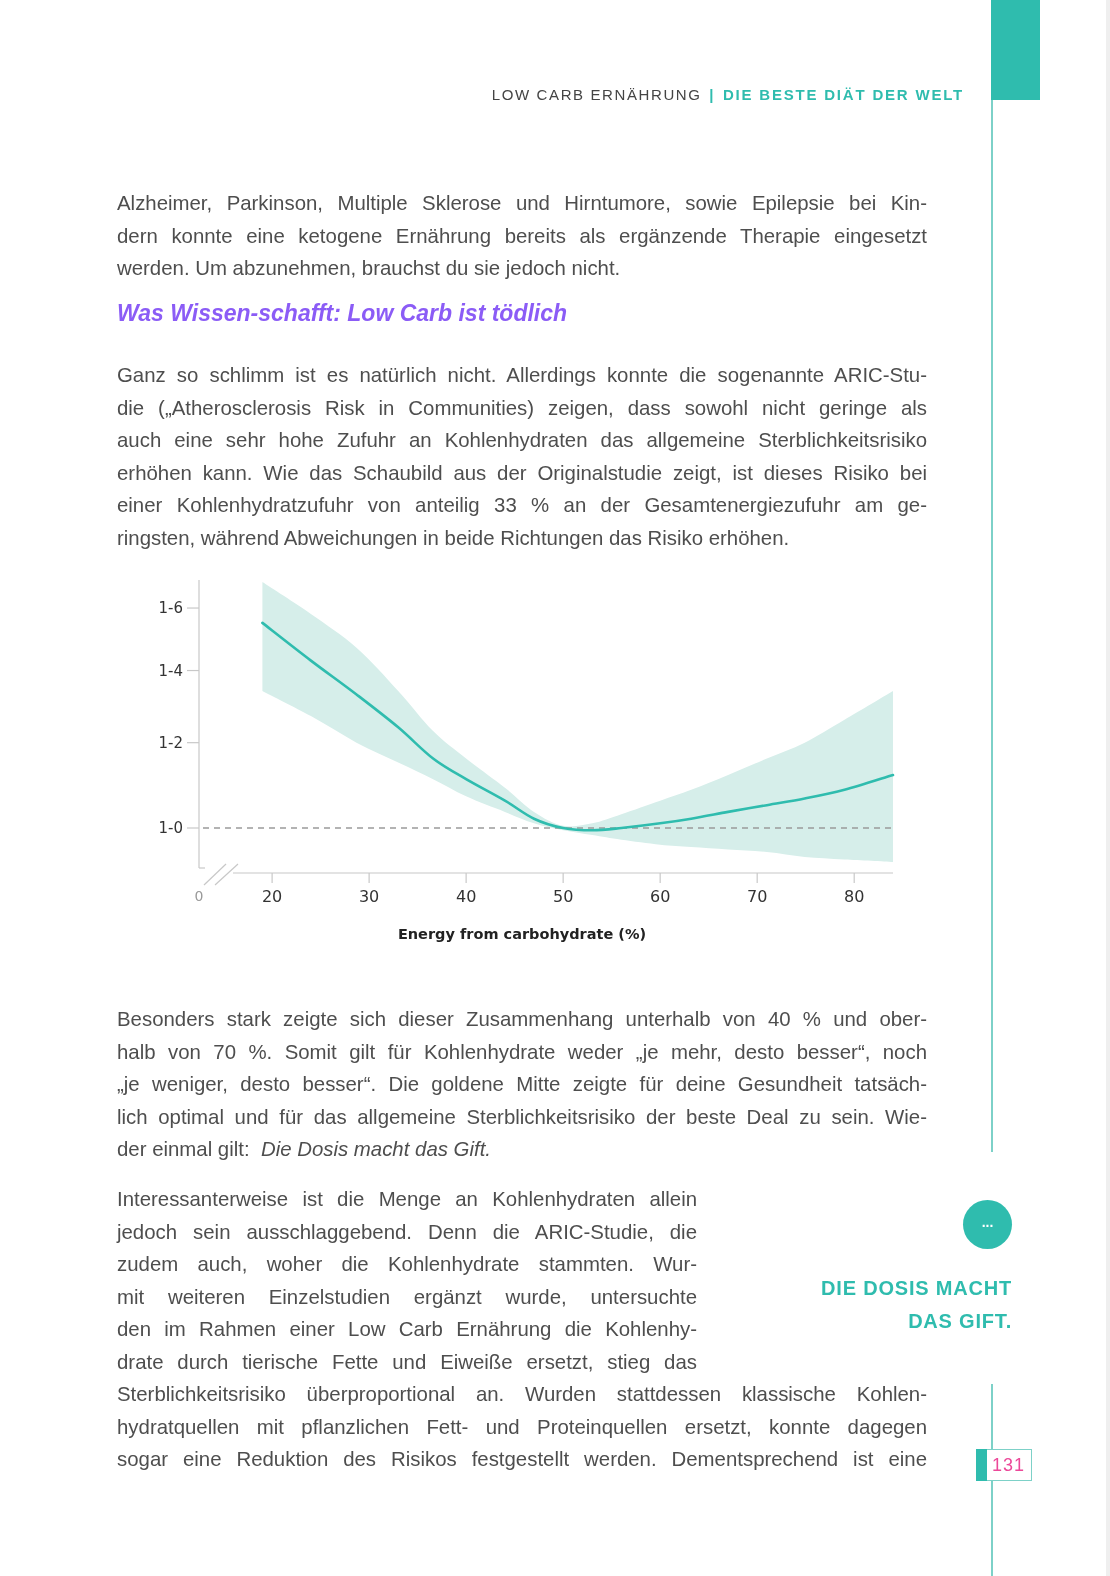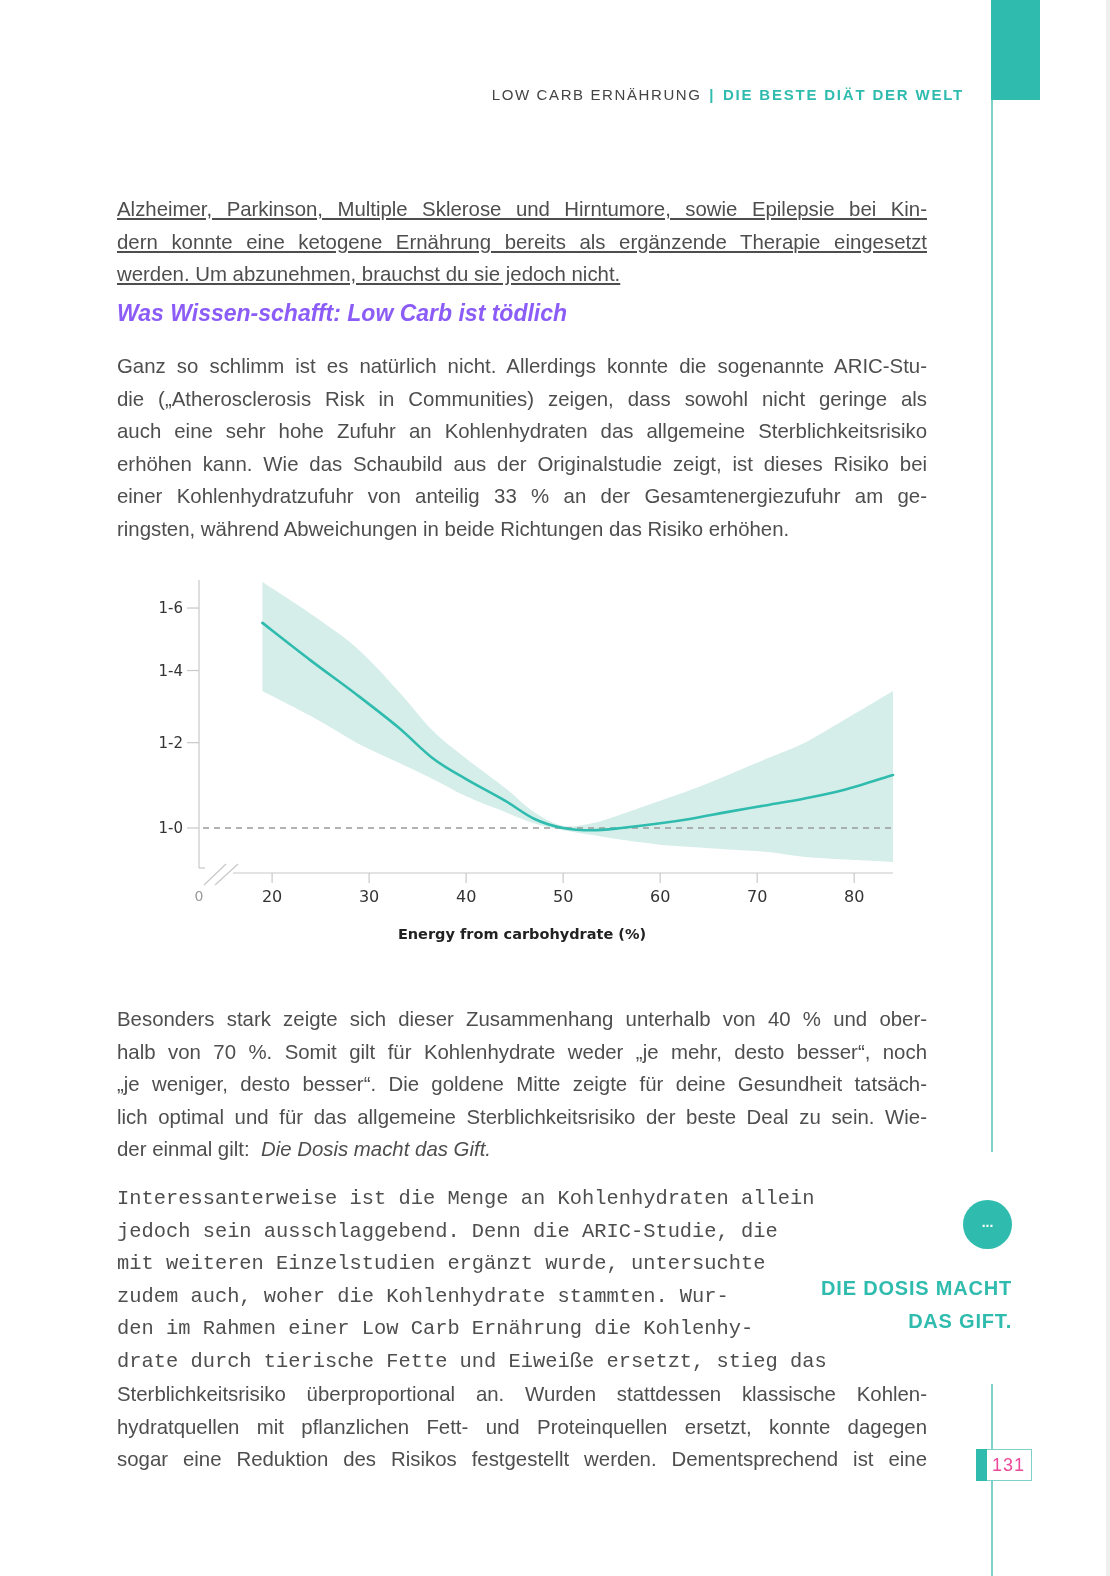--- a/index.html
+++ b/index.html
@@ -14,21 +14,21 @@
   .running-head .sep { color:#2fbcae; font-weight:bold; margin:0 2px; }
   .running-head .accent { color:#2fbcae; font-weight:bold; letter-spacing:1.8px; }
   .para { position:absolute; left:117px; width:810px; font-size:20.4px; line-height:32.5px; color:#4e4e4e;
           text-align:justify; }
   .para .line { display:block; text-align:justify; text-align-last:justify; white-space:nowrap; }
   .para .line.last { text-align-last:left; }
   .heading { position:absolute; left:117px; top:300px; font-size:23px; font-weight:bold; font-style:italic; color:#8b5cf6; }
   .chart { position:absolute; left:140px; top:570px; width:780px; height:390px; }
   .chart svg { width:780px; height:390px; display:block; }
   .chart text { font-family:"DejaVu Sans", sans-serif; }
-  .narrow .line { width:580px;font-family:Liberation Mono, monospace; }
+  .narrow .line { width:580px; }
   .side-dot { position:absolute; left:963px; top:1200px; width:49px; height:49px; border-radius:50%;
               background:#2fbcae; color:#fff; font-size:14px; font-weight:bold; text-align:center; line-height:44px; }
   .side-quote { position:absolute; right:98px; top:1272px; text-align:right; color:#2fbcae; font-weight:bold;
                 font-size:20px; line-height:33px; letter-spacing:0.8px; }
   .page-num { position:absolute; left:976px; top:1449px; height:32px; display:flex; }
   .page-num .tabfill { width:11px; height:32px; background:#2fbcae; }
   .page-num .num { height:30px; border:1px solid #7dd1c8; border-left:none; padding:0 6px 0 5px; font-size:18px;
                    line-height:30px; color:#ec4899; letter-spacing:1px; background:#fff; }
 </style>
 </head>
@@ -38,29 +38,29 @@
 <div class="tab-block"></div>
 <div class="vline top"></div>
 <div class="vline bot"></div>
 
 <div class="running-head">
   <span>LOW CARB ERNÄHRUNG</span>
   <span class="sep">|</span>
   <span class="accent">DIE BESTE DIÄT DER WELT</span>
 </div>
 
-<div class="para" style="top:193px;text-decoration:underline;">
+<div class="para" style="top:187px;">
   <span class="line">Alzheimer, Parkinson, Multiple Sklerose und Hirntumore, sowie Epilepsie bei Kin-</span>
   <span class="line">dern konnte eine ketogene Ernährung bereits als ergänzende Therapie eingesetzt</span>
   <span class="line last">werden. Um abzunehmen, brauchst du sie jedoch nicht.</span>
 </div>
 
 <div class="heading">Was Wissen-schafft: Low Carb ist tödlich</div>
 
-<div class="para" style="top:350px;">
+<div class="para" style="top:359px;">
   <span class="line">Ganz so schlimm ist es natürlich nicht. Allerdings konnte die sogenannte ARIC-Stu-</span>
   <span class="line">die („Atherosclerosis Risk in Communities) zeigen, dass sowohl nicht geringe als</span>
   <span class="line">auch eine sehr hohe Zufuhr an Kohlenhydraten das allgemeine Sterblichkeitsrisiko</span>
   <span class="line">erhöhen kann. Wie das Schaubild aus der Originalstudie zeigt, ist dieses Risiko bei</span>
   <span class="line">einer Kohlenhydratzufuhr von anteilig 33 % an der Gesamtenergiezufuhr am ge-</span>
   <span class="line last">ringsten, während Abweichungen in beide Richtungen das Risiko erhöhen.</span>
 </div>
 
 <div class="chart">
   <svg id="chart-svg" viewBox="0 0 780 390" xmlns="http://www.w3.org/2000/svg">
@@ -107,22 +107,22 @@
   <span class="line">Besonders stark zeigte sich dieser Zusammenhang unterhalb von 40 % und ober-</span>
   <span class="line">halb von 70 %. Somit gilt für Kohlenhydrate weder „je mehr, desto besser“, noch</span>
   <span class="line">„je weniger, desto besser“. Die goldene Mitte zeigte für deine Gesundheit tatsäch-</span>
   <span class="line">lich optimal und für das allgemeine Sterblichkeitsrisiko der beste Deal zu sein. Wie-</span>
   <span class="line last"><span style="white-space:pre;">der einmal gilt:  </span><em>Die Dosis macht das Gift.</em></span>
 </div>
 
 <div class="para narrow" style="top:1183px;">
   <span class="line">Interessanterweise ist die Menge an Kohlenhydraten allein</span>
   <span class="line">jedoch sein ausschlaggebend. Denn die ARIC-Studie, die</span>
+  <span class="line">zudem auch, woher die Kohlenhydrate stammten. Wur-</span>
   <span class="line">mit weiteren Einzelstudien ergänzt wurde, untersuchte</span>
-  <span class="line">zudem auch, woher die Kohlenhydrate stammten. Wur-</span>
   <span class="line">den im Rahmen einer Low Carb Ernährung die Kohlenhy-</span>
   <span class="line">drate durch tierische Fette und Eiweiße ersetzt, stieg das</span>
 </div>
 
 <div class="para" style="top:1378px;">
   <span class="line">Sterblichkeitsrisiko überproportional an. Wurden stattdessen klassische Kohlen-</span>
   <span class="line">hydratquellen mit pflanzlichen Fett- und Proteinquellen ersetzt, konnte dagegen</span>
   <span class="line">sogar eine Reduktion des Risikos festgestellt werden. Dementsprechend ist eine</span>
 </div>
 

